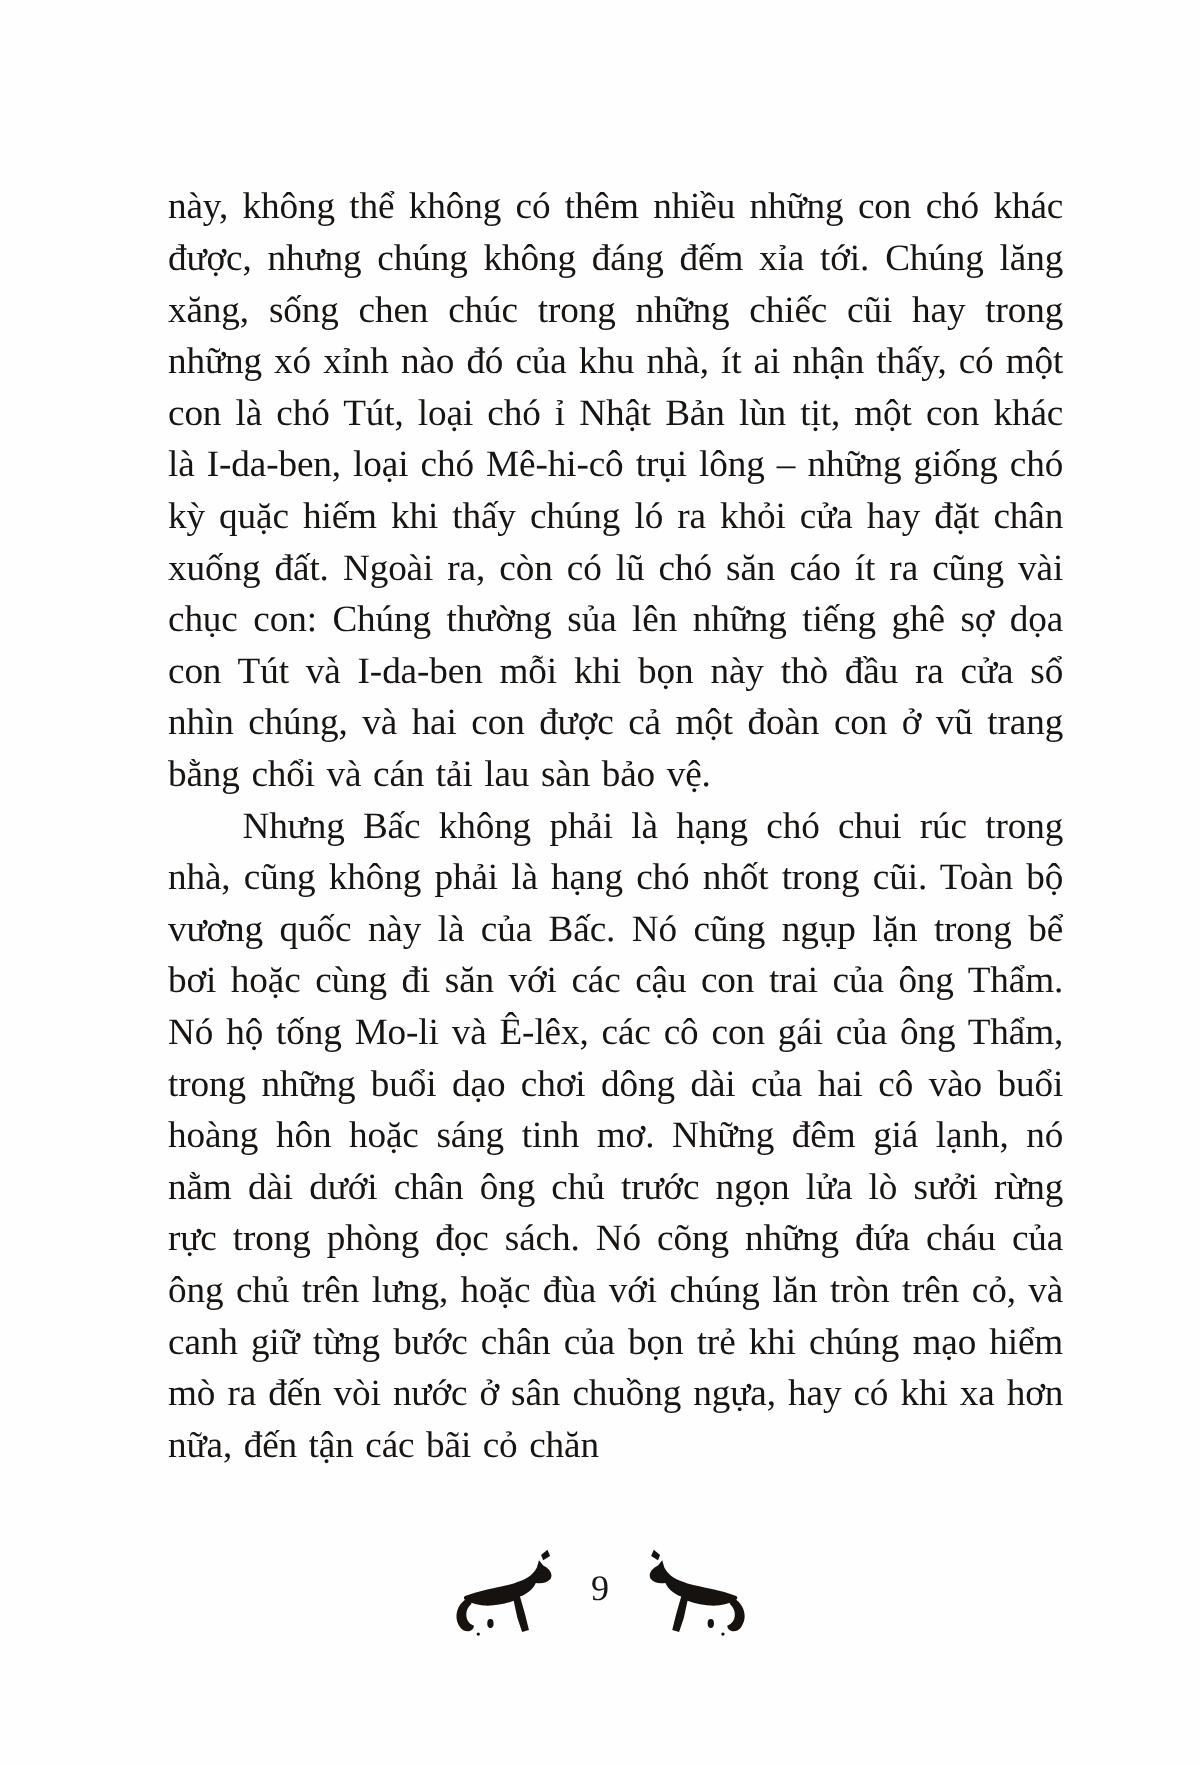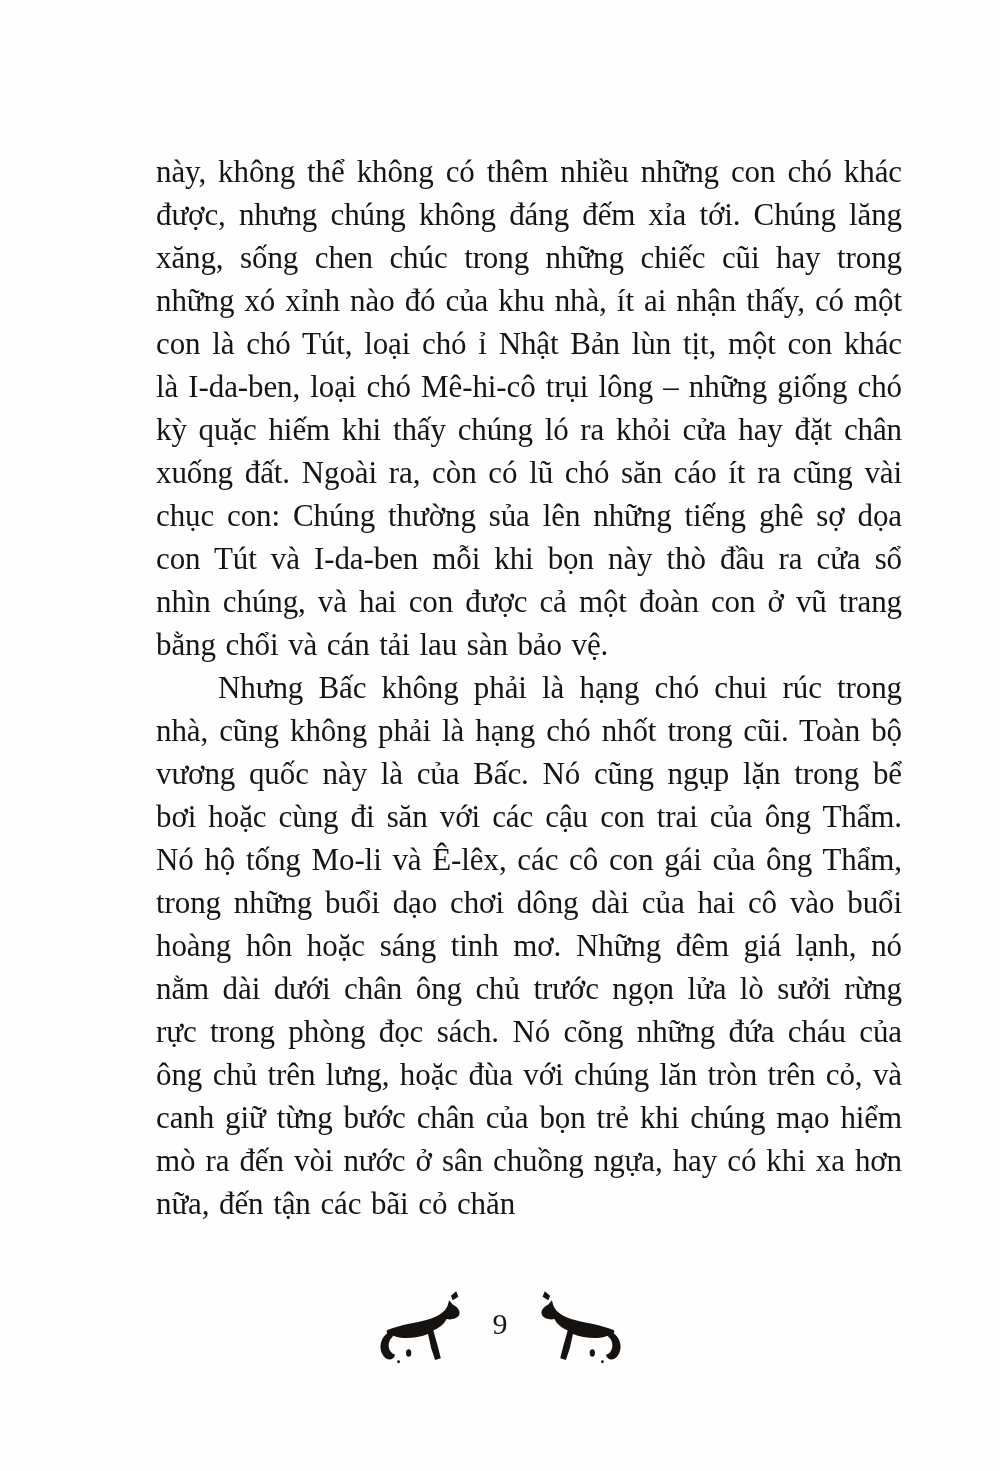--- a/index.html
+++ b/index.html
@@ -23,21 +23,20 @@
     position: absolute;
     left: 140px;
     top: 150px;
     width: 746px;
     color: #171412;
     font-size: 31px;
     line-height: 43px;
     text-align: justify;
     letter-spacing: -0.1px;
     word-spacing: 2px;
-    margin-left: 16px;
   }
   .text-block p {
     margin: 0;
     padding: 0;
   }
   .text-block p.indented {
     text-indent: 62px;
   }
   .footer {
     position: absolute;

